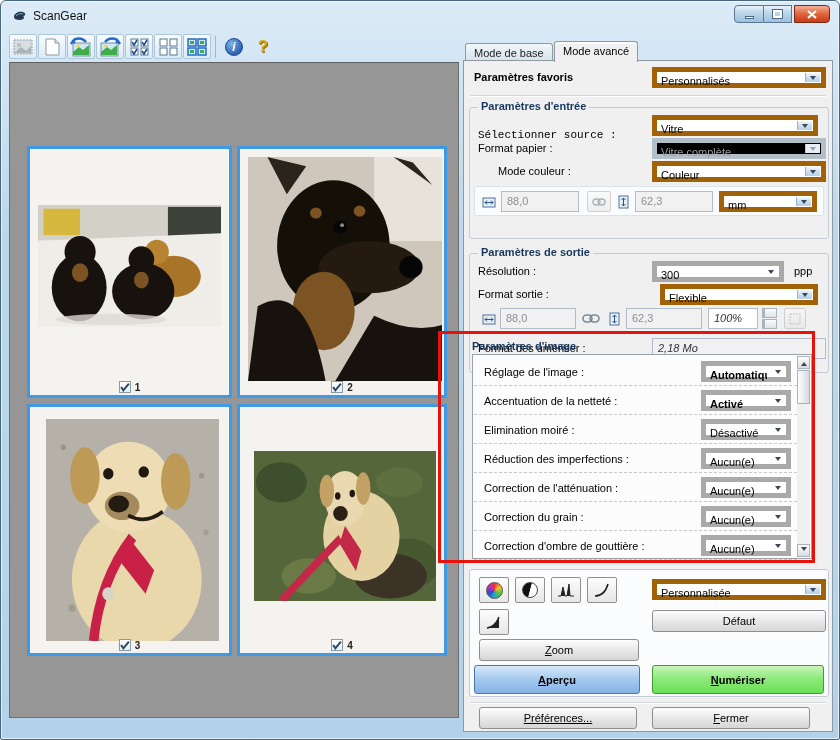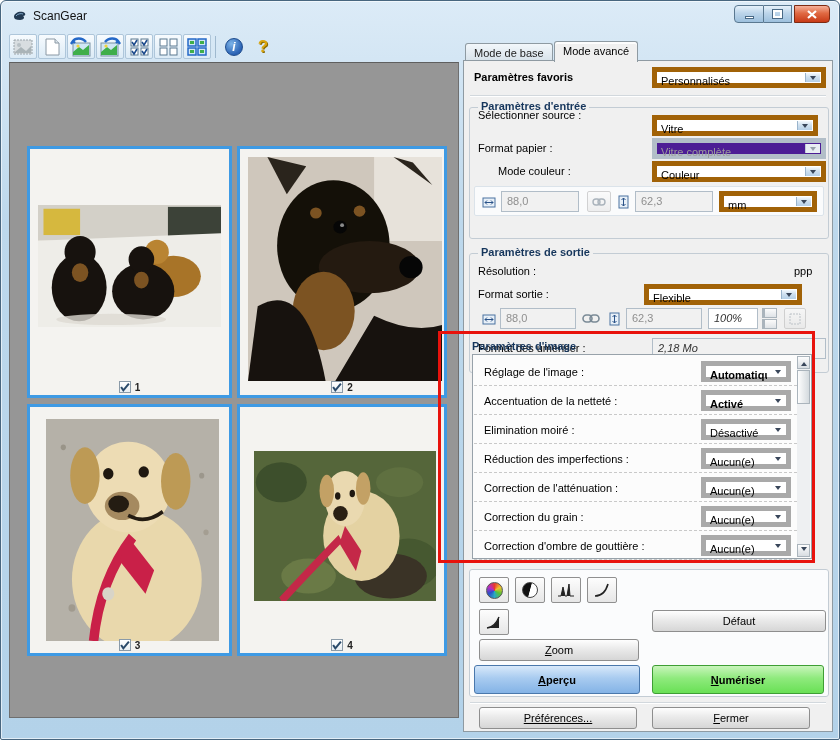--- a/index.html
+++ b/index.html
@@ -53,21 +53,21 @@
     box-shadow:inset 0 2px 0 #fdfdfd; height:21px; }
   .lbl { position:absolute; white-space:nowrap; font-size:11px; color:#000; }
   .b { font-weight:bold; }
   .navy { color:#16365c; }
   .combo { position:absolute; height:21px; background:#fff; border:5px solid #a16207; }
   .combo .val { position:absolute; left:4px; top:3px; right:19px; overflow:hidden; white-space:nowrap; }
   .combo .dbtn { position:absolute; right:1px; top:1px; bottom:1px; width:15px;
     background:linear-gradient(#f4f9fd,#cfe0ef 45%,#b6d0e7); border-left:1px solid #9ab4cc;
     display:flex; align-items:center; justify-content:center; }
   .tri { width:0; height:0; border:3px solid transparent; border-top:4px solid #39465a; margin-top:4px; }
-  .combo.disabled { background:#4c1d95; border-color:#b2bec8; }
+  .combo.disabled { background:#000000; border-color:#b2bec8; }
   .combo.disabled .val { color:#9b9b9b; }
   .combo.disabled .dbtn { background:#e9eef3; border-left-color:#c2ccd4; }
   .combo.disabled .tri { border-top-color:#98a2ac; }
   .combo.flat .dbtn { background:none; border-left:none; }
   .field { position:absolute; height:21px; background:#f1f1f1; border:1px solid #b1bdc8; color:#8f8f8f;
     padding:3px 5px; font-size:11px; }
   .field.dark { color:#333;font-style:italic; }
   .groupbox { position:absolute; border:1px solid #c3ccd4; border-radius:3px; }
   .legend { position:absolute; top:-8px; left:8px; background:#f0f0f0; padding:0 3px; font-weight:bold;
     color:#16365c; white-space:nowrap; }
@@ -339,21 +339,21 @@
       <span class="val">Personnalisés</span>
         <div class="dbtn">
           <div class="tri"></div>
         </div>
     </div>
     <div class="divline" style="left:6px; right:6px; top:34px;"></div>
 
     <div class="groupbox" style="left:5px; top:46px; width:360px; height:132px;">
       <span class="legend">Paramètres d'entrée</span>
     </div>
-    <span class="lbl" style="left:14px; top:48px;">Sélectionner source :</span>
+    <span class="lbl" style="left:14px; top:68px;font-family:Liberation Mono, monospace;">Sélectionner source :</span>
     <div class="combo" style="left:188px; top:54px; width:166px;">
       <span class="val">Vitre</span>
         <div class="dbtn">
           <div class="tri"></div>
         </div>
     </div>
     <span class="lbl" style="left:14px; top:81px;">Format papier :</span>
     <div class="combo disabled" style="left:188px; top:77px; width:174px;">
       <span class="val">Vitre complète</span>
         <div class="dbtn">
@@ -389,23 +389,29 @@
           <div class="dbtn">
             <div class="tri"></div>
           </div>
       </div>
     </div>
 
     <div class="groupbox" style="left:5px; top:192px; width:360px; height:120px;">
       <span class="legend">Paramètres de sortie</span>
     </div>
     <span class="lbl" style="left:14px; top:204px;">Résolution :</span>
+    <div class="combo flat" style="left:188px; top:200px; width:132px; border-color:#a9a9a9;">
+      <span class="val">300</span>
+        <div class="dbtn">
+          <div class="tri"></div>
+        </div>
+    </div>
     <span class="lbl" style="left:330px; top:204px;">ppp</span>
     <span class="lbl" style="left:14px; top:227px;">Format sortie :</span>
-    <div class="combo" style="left:180px; top:223px; width:158px;">
+    <div class="combo" style="left:196px; top:223px; width:158px;">
       <span class="val">Flexible</span>
         <div class="dbtn">
           <div class="tri"></div>
         </div>
     </div>
     <svg class="dimicon" style="left:18px; top:251px;" viewBox="0 0 14 14">
       <rect x="1" y="3" width="12" height="9" fill="#e8f0f8" stroke="#4a72a0"></rect>
         <path d="M3,7.5 L11,7.5 M3,7.5 L5,5.5 M3,7.5 L5,9.5 M11,7.5 L9,5.5 M11,7.5 L9,9.5" stroke="#2a5288" fill="none"></path>
     </svg>
     <div class="field" style="left:36px; top:247px; width:76px;">88,0</div>
@@ -521,20 +527,26 @@
     <div class="colorbtn" style="left:87px; top:516px;">
       <svg width="18" height="14" viewBox="0 0 18 14">
         <path d="M1,13 L4,13 L6,4 L8,13 L10,13 L12,1 L13,13 L17,13" fill="#222" stroke="#222"></path>
       </svg>
     </div>
     <div class="colorbtn" style="left:123px; top:516px;">
       <svg width="16" height="14" viewBox="0 0 16 14">
         <path d="M1,13 C8,13 12,8 14,1" fill="none" stroke="#222" stroke-width="1.6"></path>
       </svg>
     </div>
+    <div class="combo" style="left:188px; top:518px; width:174px;">
+      <span class="val">Personnalisée</span>
+        <div class="dbtn">
+          <div class="tri"></div>
+        </div>
+    </div>
     <div class="colorbtn" style="left:15px; top:548px;">
       <svg width="16" height="14" viewBox="0 0 16 14">
         <path d="M1,13 C8,12 11,7 13,2 L13,13 Z" fill="#222"></path>
           <path d="M1,13 C8,12 11,7 13,2" fill="none" stroke="#222" stroke-width="1.4"></path>
       </svg>
     </div>
     <div class="btn" style="left:188px; top:549px; width:174px; height:22px;">Défaut</div>
 
     <div class="btn" style="left:15px; top:578px; width:160px; height:22px;"><u>Z</u>oom</div>
     <div class="btn blue" style="left:10px; top:604px; width:166px; height:29px;"><u>A</u>perçu</div>

